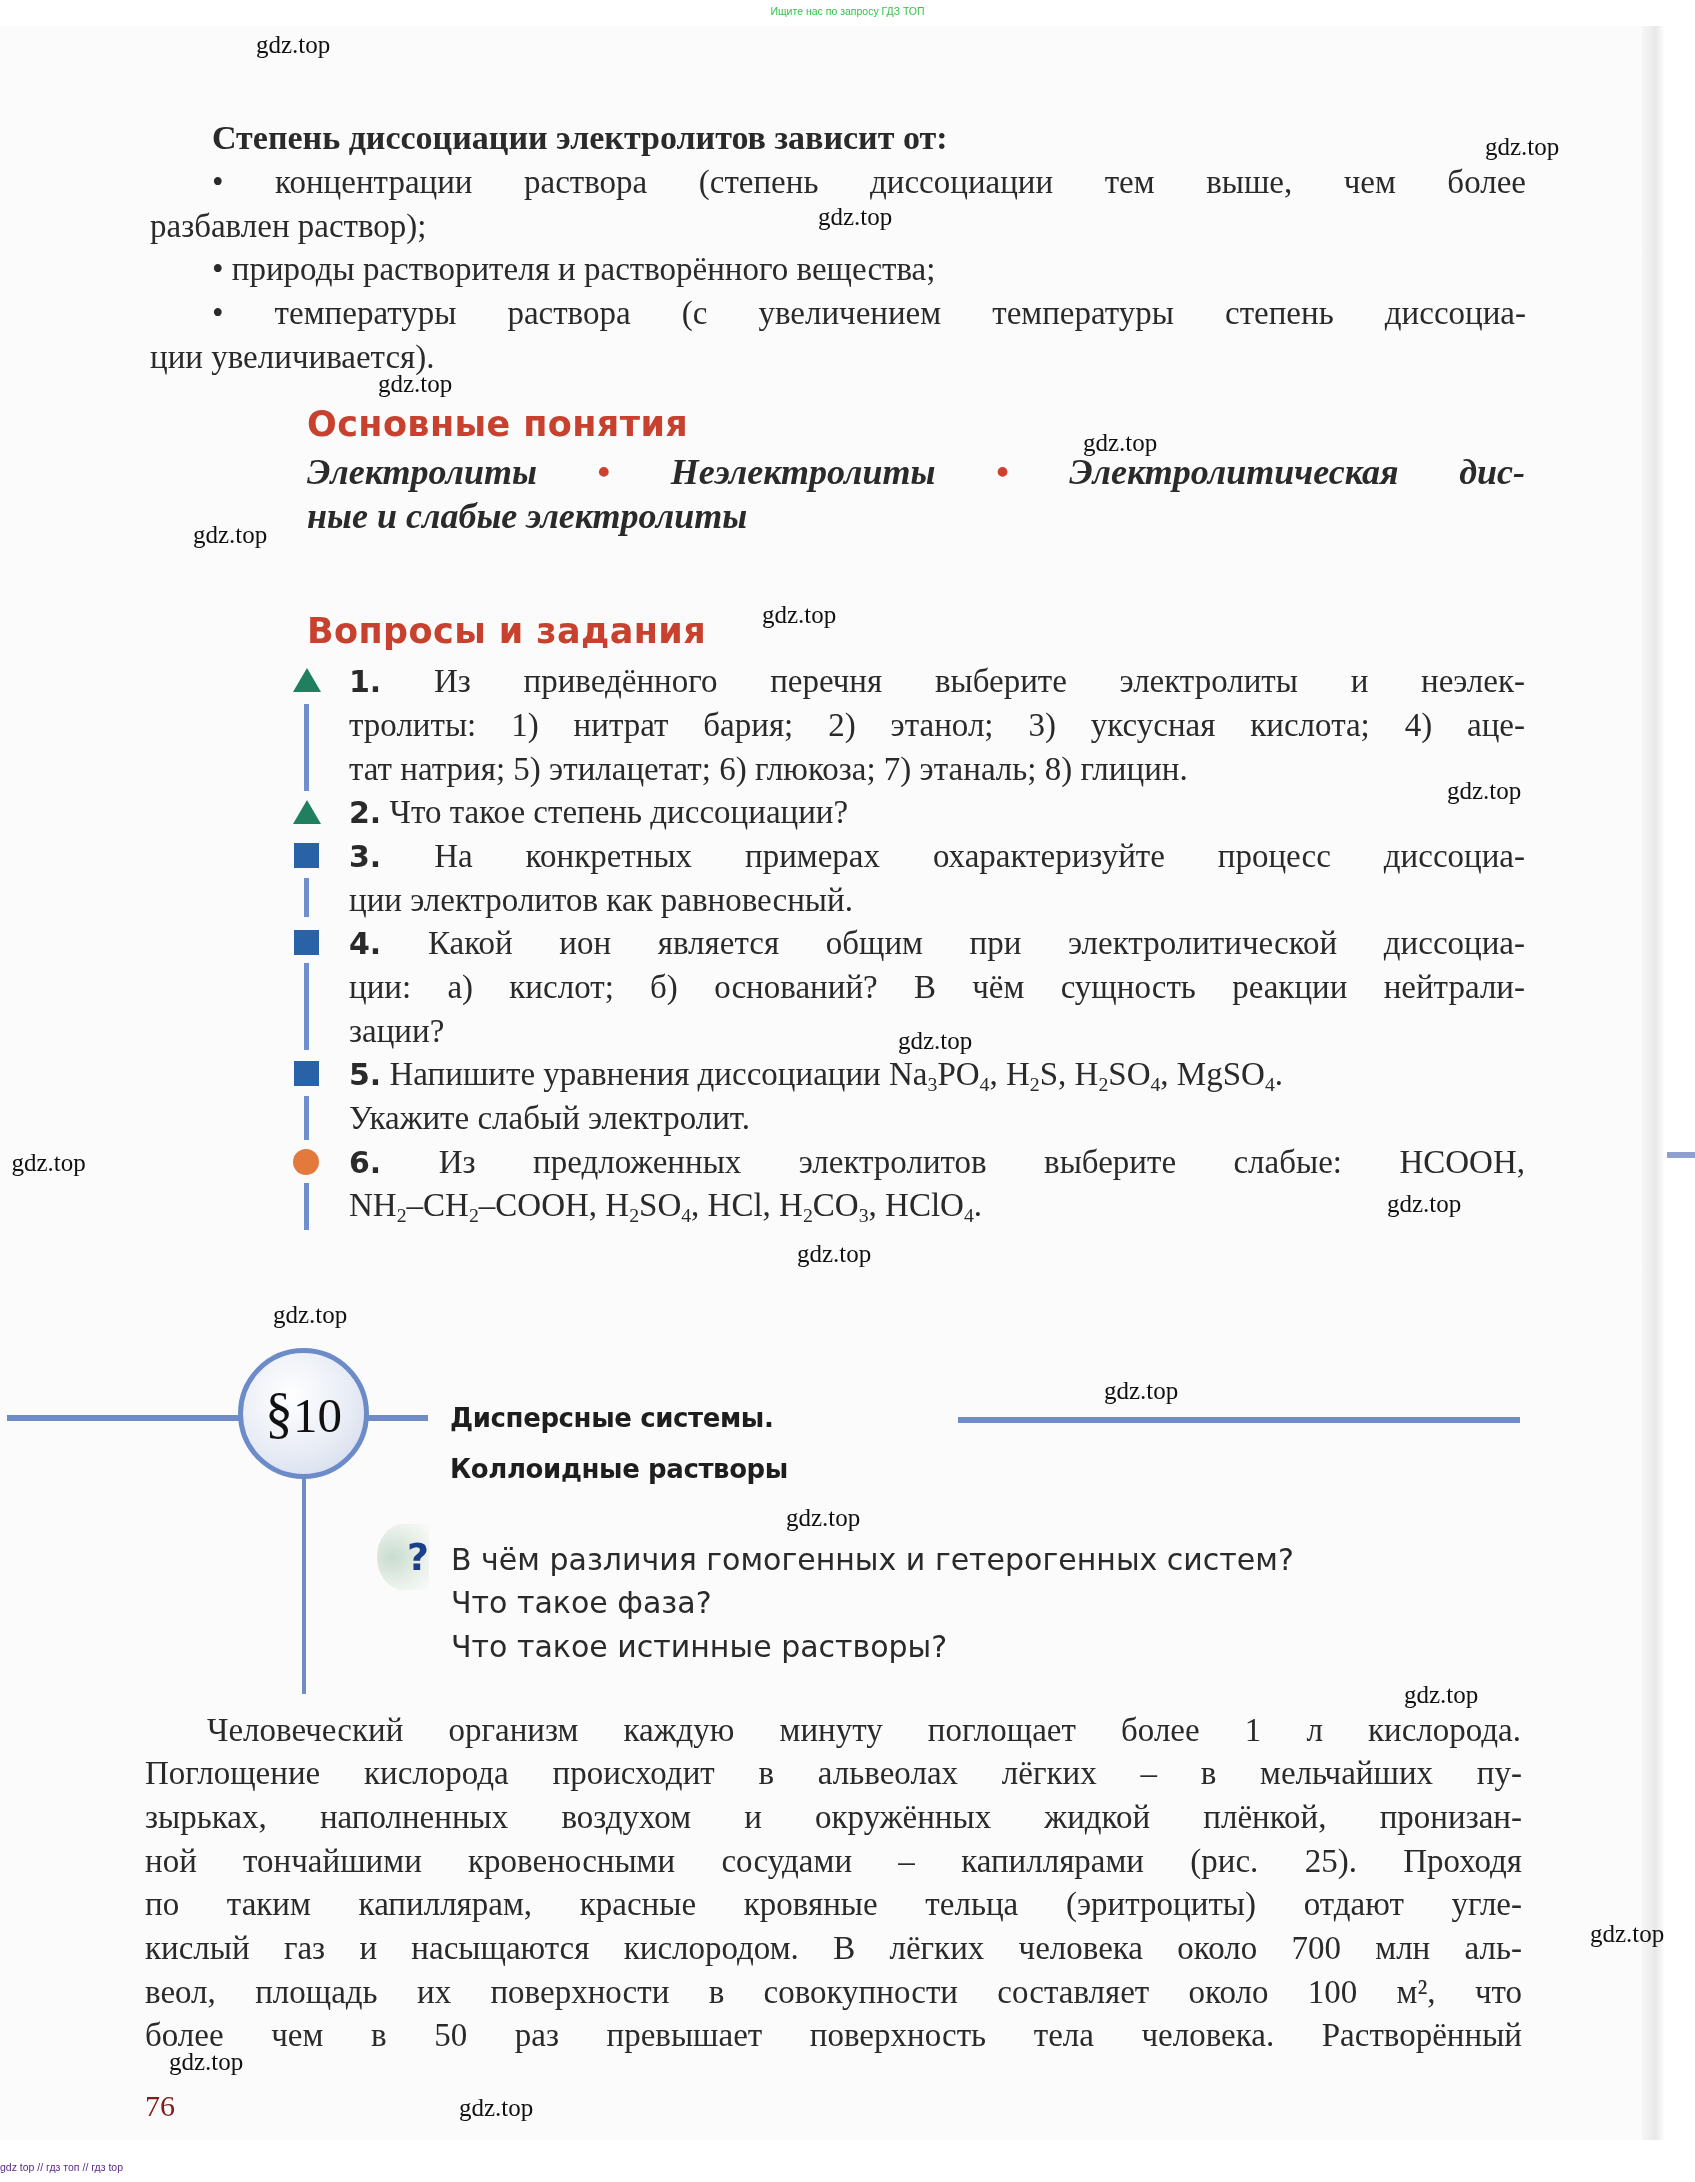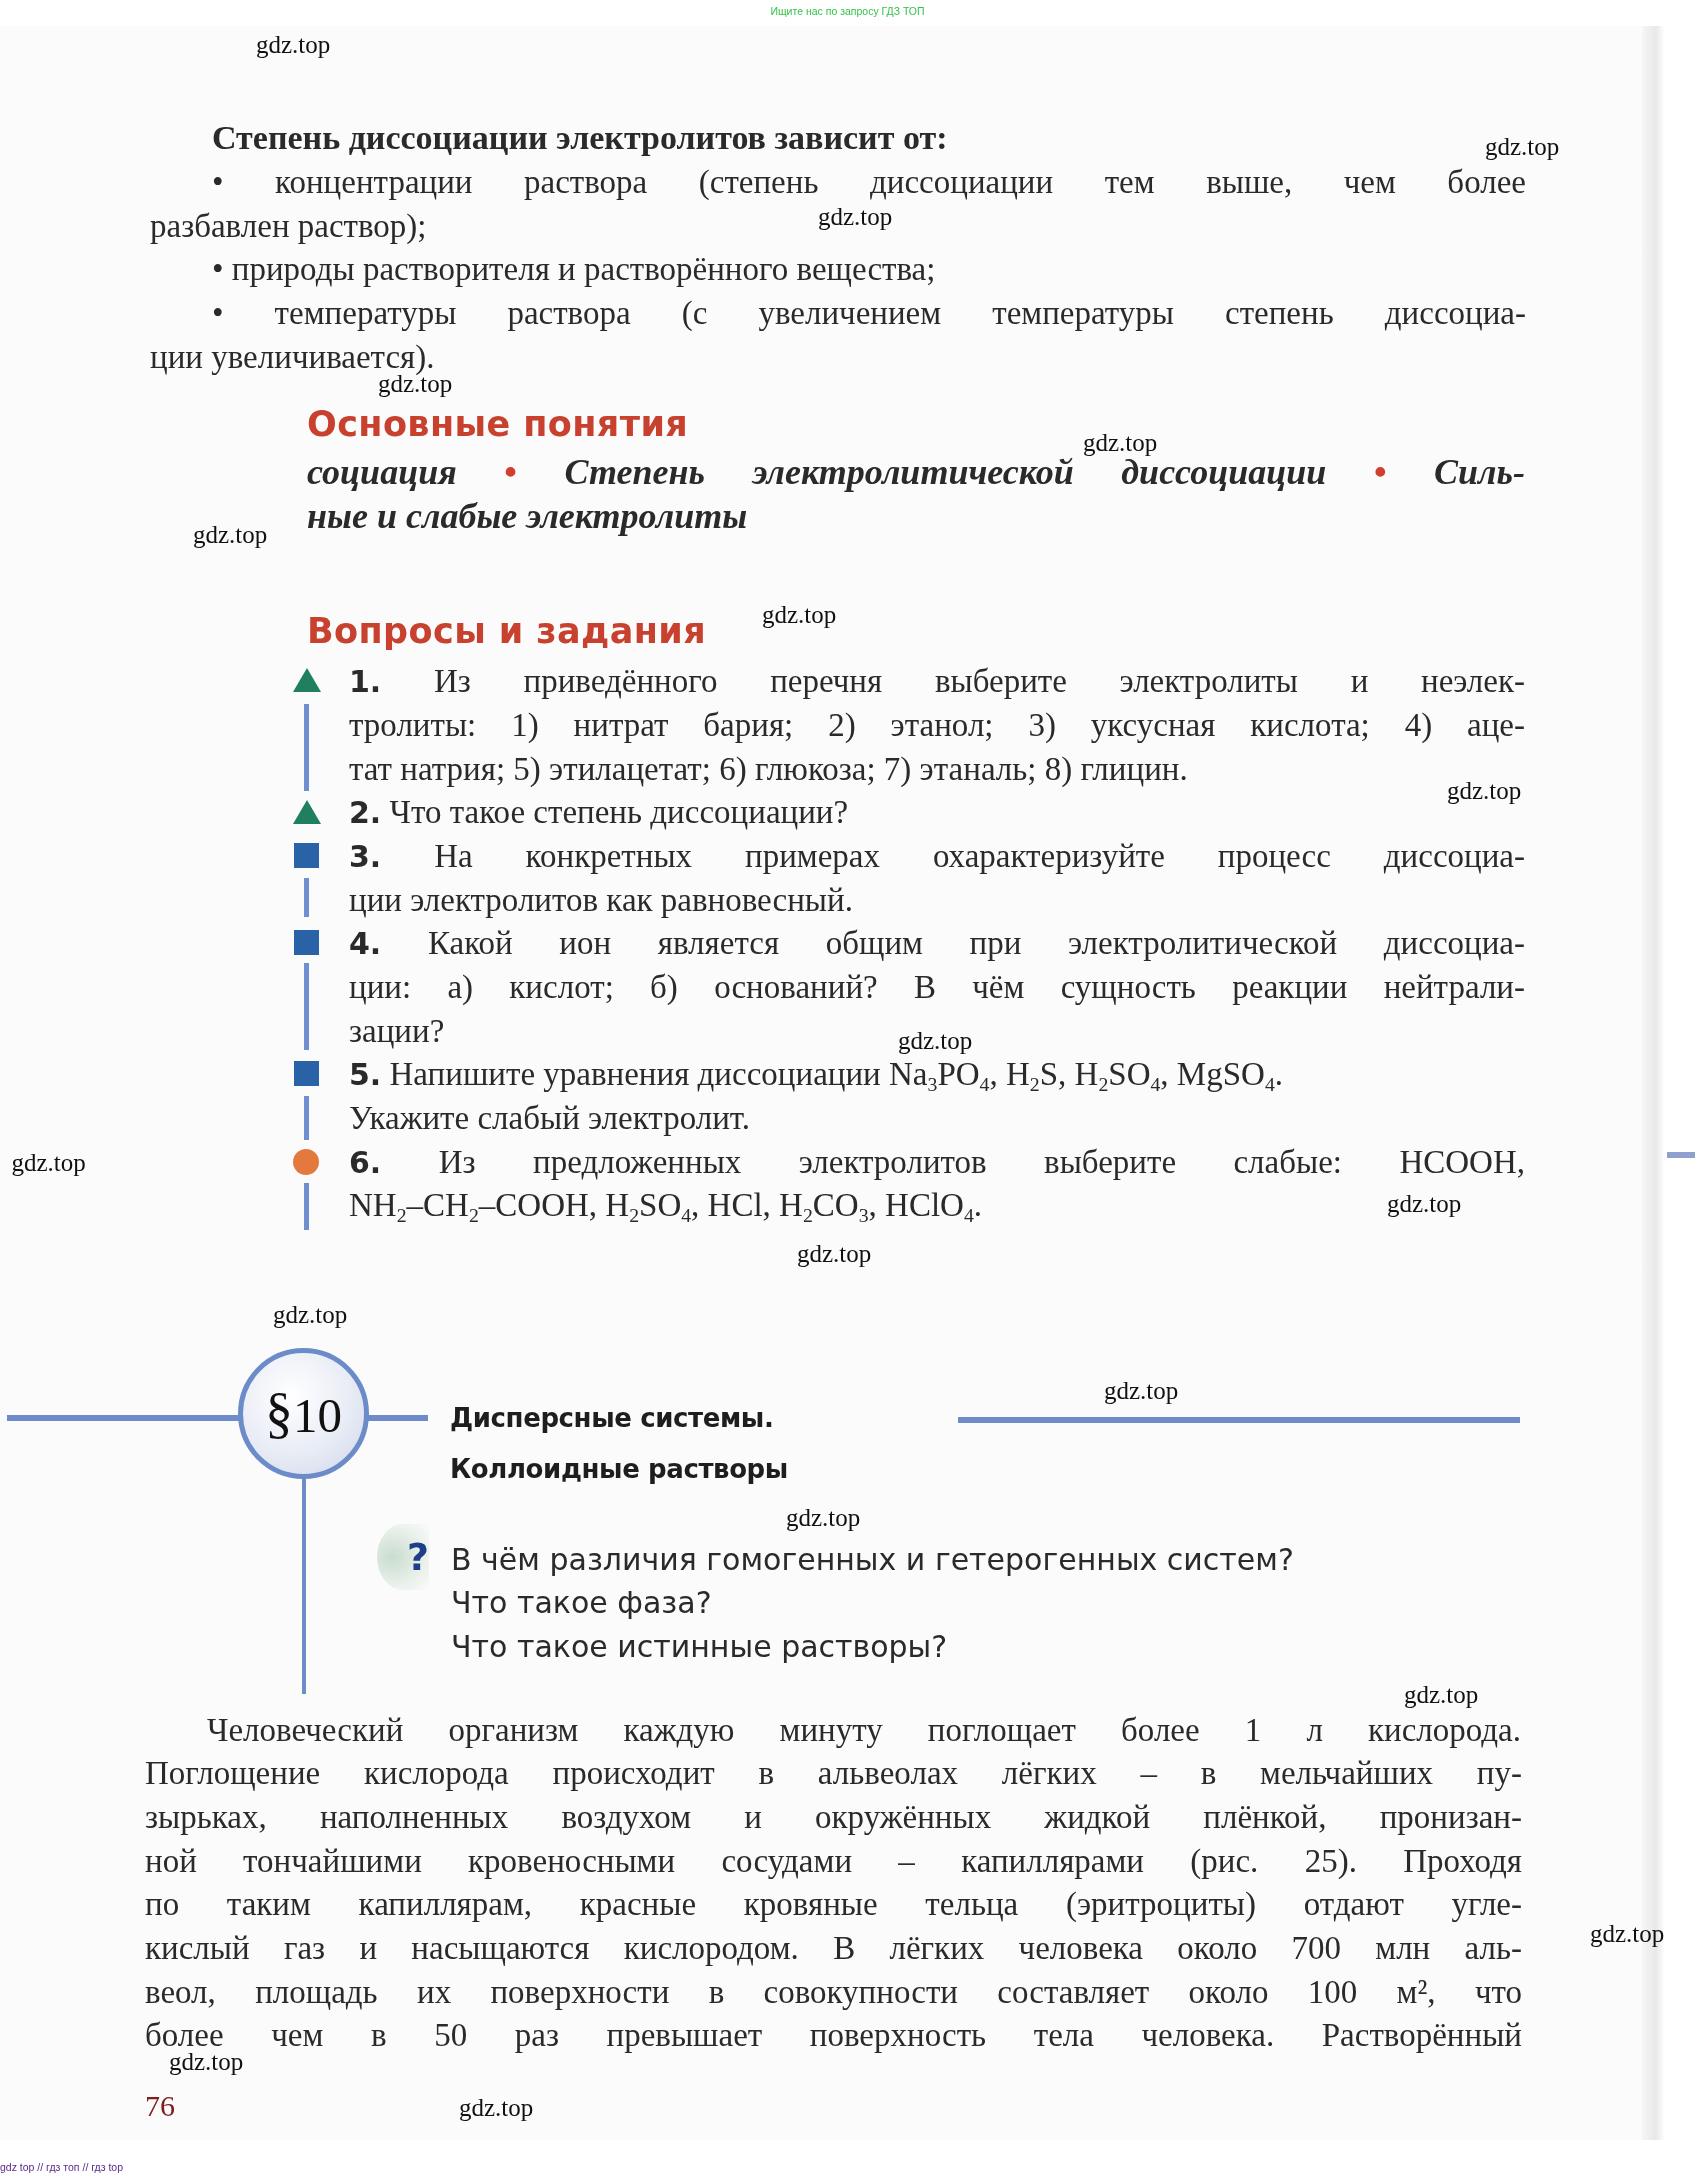--- a/index.html
+++ b/index.html
@@ -98,25 +98,25 @@
 <div class="txt bold" style="left:212px; top:116px; font-size:34px;">Степень диссоциации электролитов зависит от:</div>
 <div class="txt justify" style="left:212px; top:160px; width:1314px;">• концентрации раствора (степень диссоциации тем выше, чем более</div>
 <div class="txt" style="left:150px; top:204px;">разбавлен раствор);</div>
 <div class="txt" style="left:212px; top:247px;">• природы растворителя и растворённого вещества;</div>
 <div class="txt justify" style="left:212px; top:291px; width:1314px;">• температуры раствора (с увеличением температуры степень диссоциа-</div>
 <div class="txt" style="left:150px; top:335px;">ции увеличивается).</div>
 
 <div class="heading-red" style="left:307px; top:404px;">Основные понятия</div>
 <div class="terms">
   <div class="justify">
-    <span>социация</span>
+    <span>Электролиты</span>
     <span class="dot">•</span>
-    <span>Степень электролитической диссоциации</span>
+    <span>Неэлектролиты</span>
     <span class="dot">•</span>
-    <span>Силь-</span>
+    <span>Электролитическая дис-</span>
   </div>
   <div>
     <span>ные и слабые электролиты</span>
   </div>
 </div>
 
 <div class="heading-red" style="left:307px; top:611px;">Вопросы и задания</div>
 
 <div class="q-marker tri" style="left:293px; top:668px;"></div>
 <div class="vbar" style="left:304px; top:704px; height:87px;"></div>

